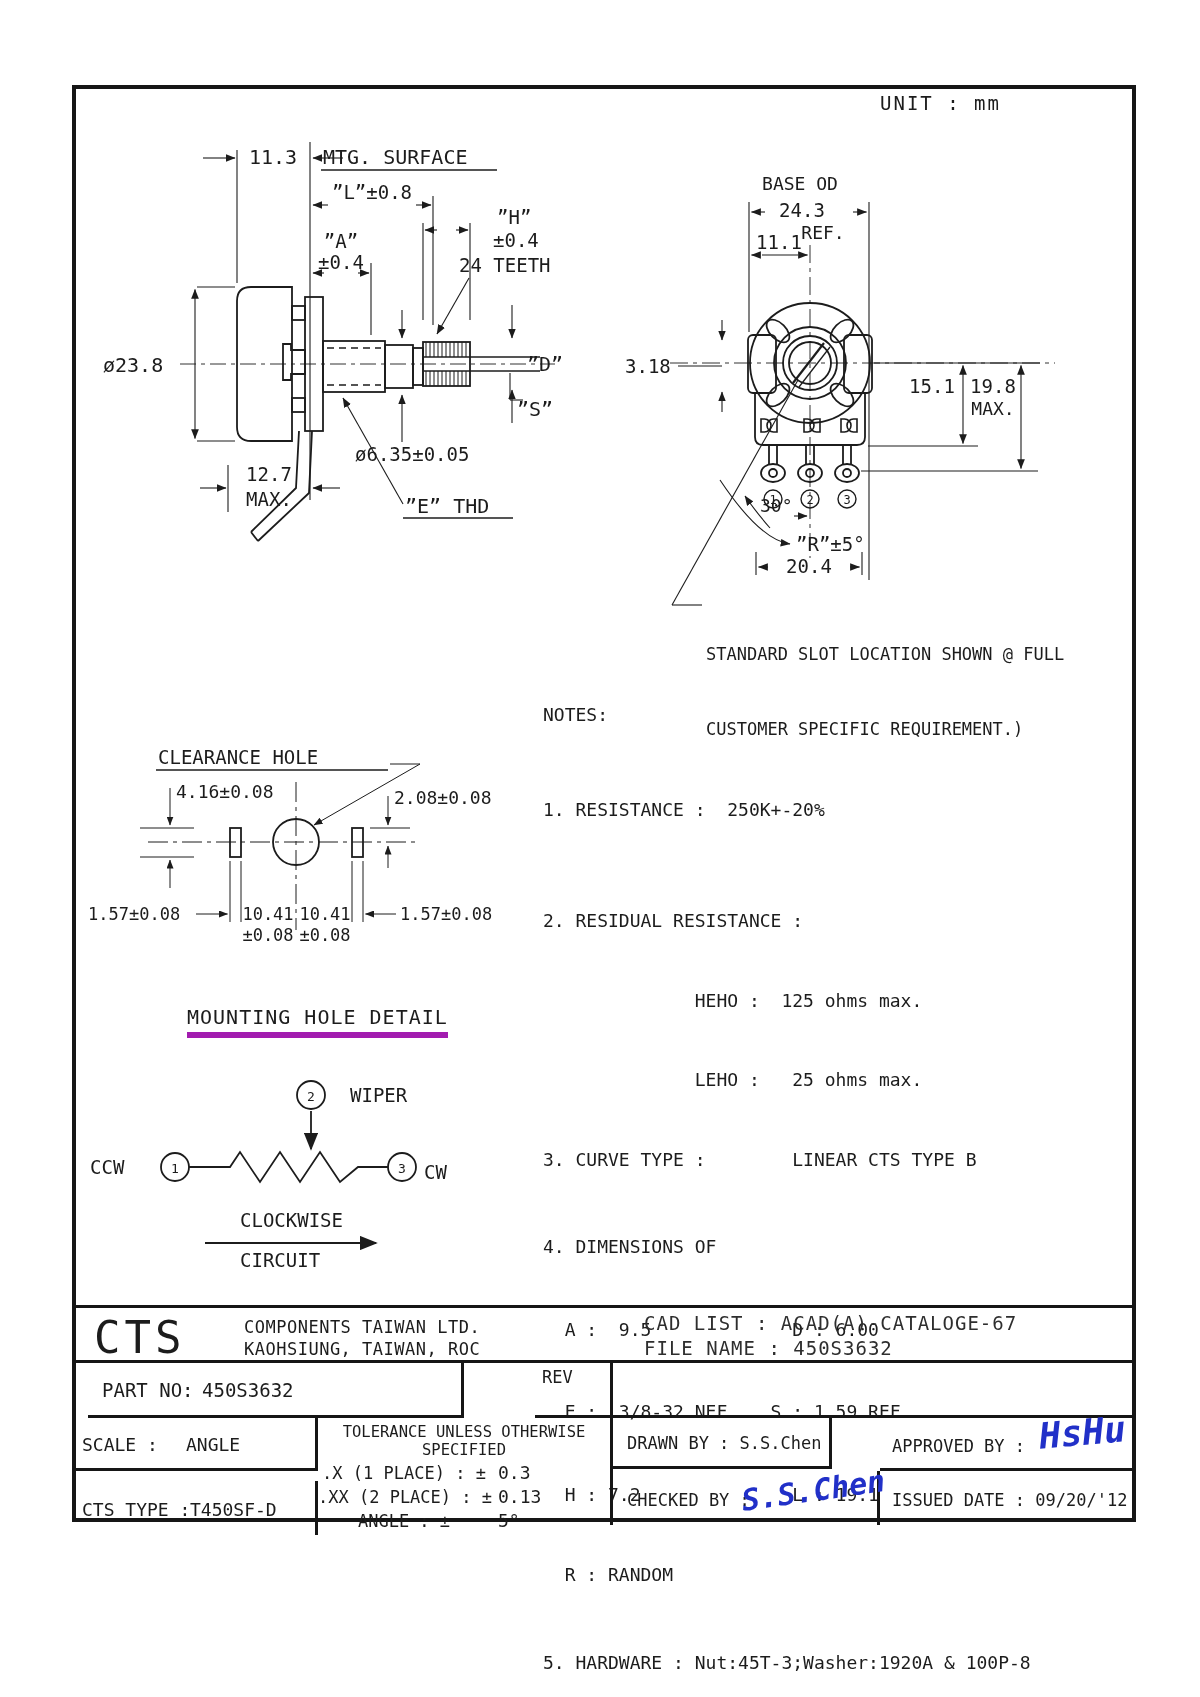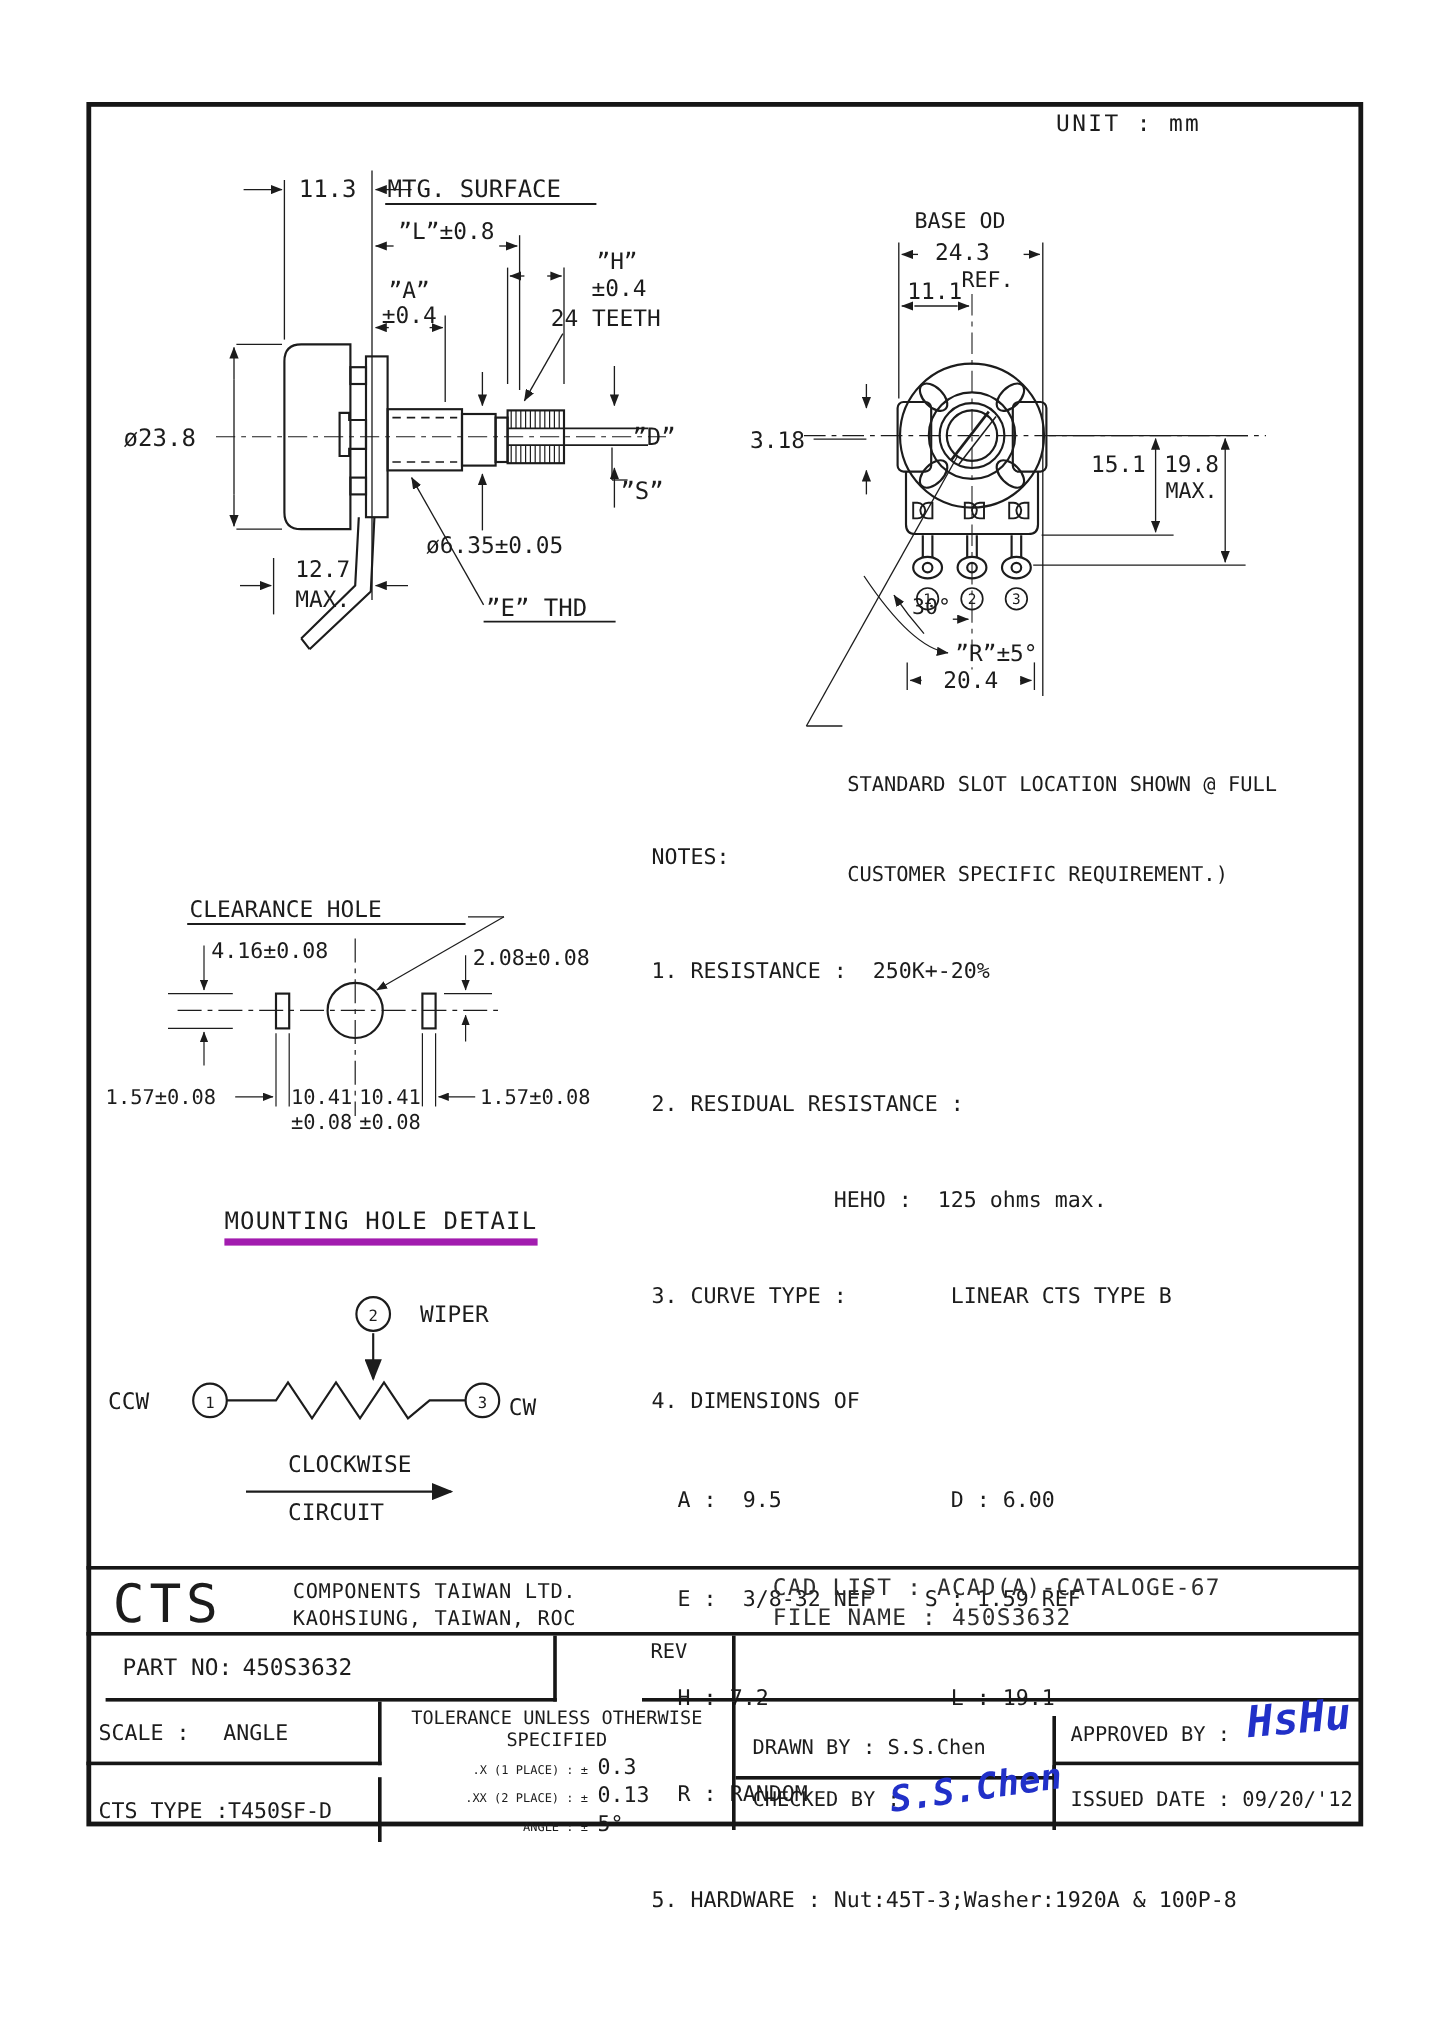--- a/index.html
+++ b/index.html
@@ -19,21 +19,21 @@
   .tb{position:absolute;left:72px;top:1305px;width:1062px;height:217px;border-top:3px solid #161616}
   .cell{position:absolute}
   .bb{border-bottom:3px solid #161616}
   .br{border-right:3px solid #161616}
   .logo{position:absolute;left:22px;top:4px;font-size:44px;letter-spacing:4px}
   .company{position:absolute;left:172px;top:8px;font-size:17px;line-height:22px;letter-spacing:0.5px}
   .cadblock{position:absolute;left:572px;top:3px;font-size:19px;line-height:25px;color:#2e2e2e;letter-spacing:1px}
   .lbl{position:absolute;font-size:18px;white-space:pre}
   .tolhead{text-align:center;font-size:15.5px;line-height:18px;margin-top:5px}
   .tolrow{display:flex;align-items:baseline;justify-content:flex-start;margin-top:3px}
-  .tolrow .tl{width:172px;text-align:right;font-size:10px;white-space:pre}
+  .tolrow .tl{width:172px;text-align:center;font-size:17px;white-space:pre}
   .tolrow .tv{margin-left:8px;font-size:18px}
   .sig{color:#2130c8;font-style:italic;font-weight:bold;display:inline-block}
 </style>
 </head>
 <body>
 
 <div class="frame"></div>
 
 <div class="t unit">UNIT : mm</div>
 
@@ -320,20 +320,21 @@
     <text x="160" y="162">CLOCKWISE</text>
     <text x="160" y="202">CIRCUIT</text>
   </g>
 </svg>
 
 <div class="t notes">
   <div>NOTES:</div>
   <div class="m17">1. RESISTANCE :  250K+-20%</div>
   <div class="m33">2. RESIDUAL RESISTANCE :</div>
   <div class="m2">              HEHO :  125 ohms max.</div>
+  <div class="m1">              LEHO :   25 ohms max.</div>
   <div class="m2">3. CURVE TYPE :        LINEAR CTS TYPE B</div>
   <div class="m9">4. DIMENSIONS OF</div>
   <div class="m5">  A :  9.5             D : 6.00</div>
   <div class="m4">  E :  3/8-32 NEF    S : 1.59 REF</div>
   <div class="m5">  H : 7.2              L : 19.1</div>
   <div class="m2">  R : RANDOM</div>
   <div class="m10">5. HARDWARE : Nut:45T-3;Washer:1920A &amp; 100P-8</div>
   
   
   
@@ -378,21 +379,21 @@
     </div>
     <div class="tolrow">
       <span class="tl">.XX (2 PLACE) : ±</span>
       <span class="tv">0.13</span>
     </div>
     <div class="tolrow">
       <span class="tl">ANGLE : ±</span>
       <span class="tv">5°</span>
     </div>
   </div>
-  <div class="cell bb br" style="left:541px;top:122px;width:267px;height:53px">
+  <div class="cell bb br" style="left:541px;top:108px;width:219px;height:53px">
     <span class="lbl" style="left:14px;top:17px;font-size:17px">DRAWN BY : S.S.Chen</span>
   </div>
   <div class="cell bb" style="left:808px;top:110px;width:254px;height:53px">
     <span class="lbl" style="left:12px;top:18px;font-size:17px">APPROVED BY :</span>
     <span class="sig" style="position:absolute;right:8px;top:-6px;font-size:36px;transform:rotate(-5deg)">HsHu</span>
   </div>
 
   <div class="cell br" style="left:0;top:173px;width:246px;height:54px">
     <span class="lbl" style="left:10px;top:18px">CTS TYPE :</span>
     <span class="lbl" style="left:118px;top:18px">T450SF-D</span>

